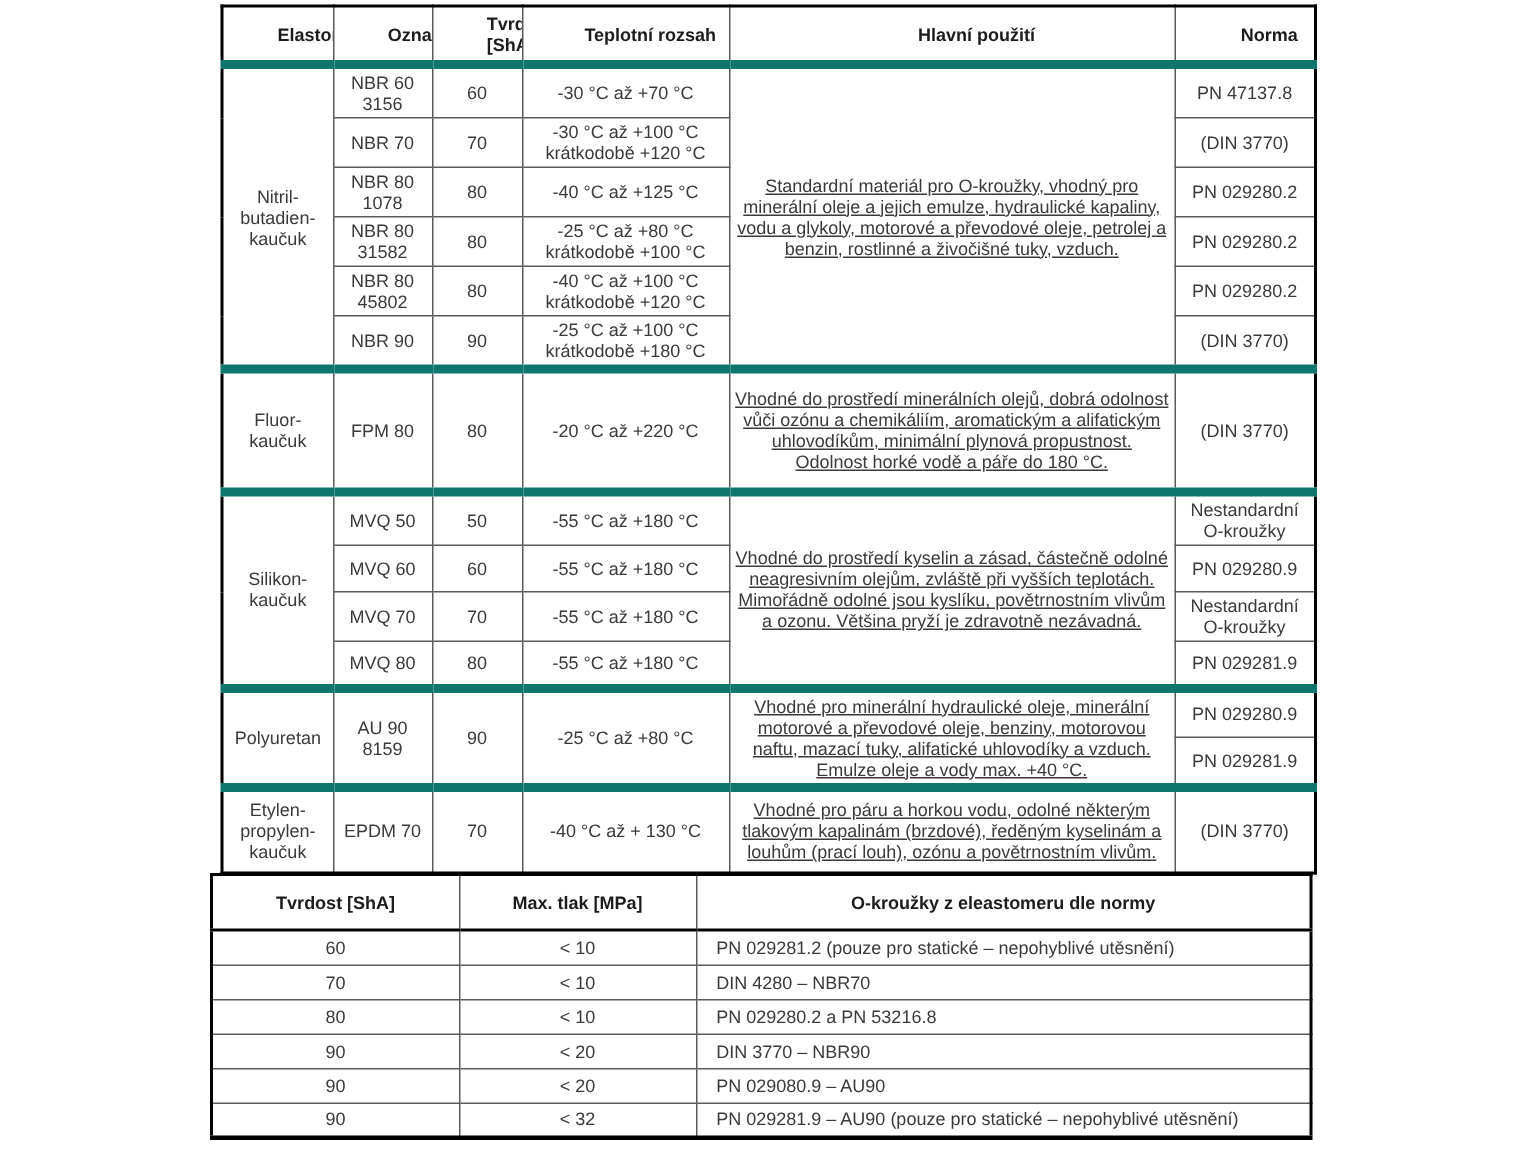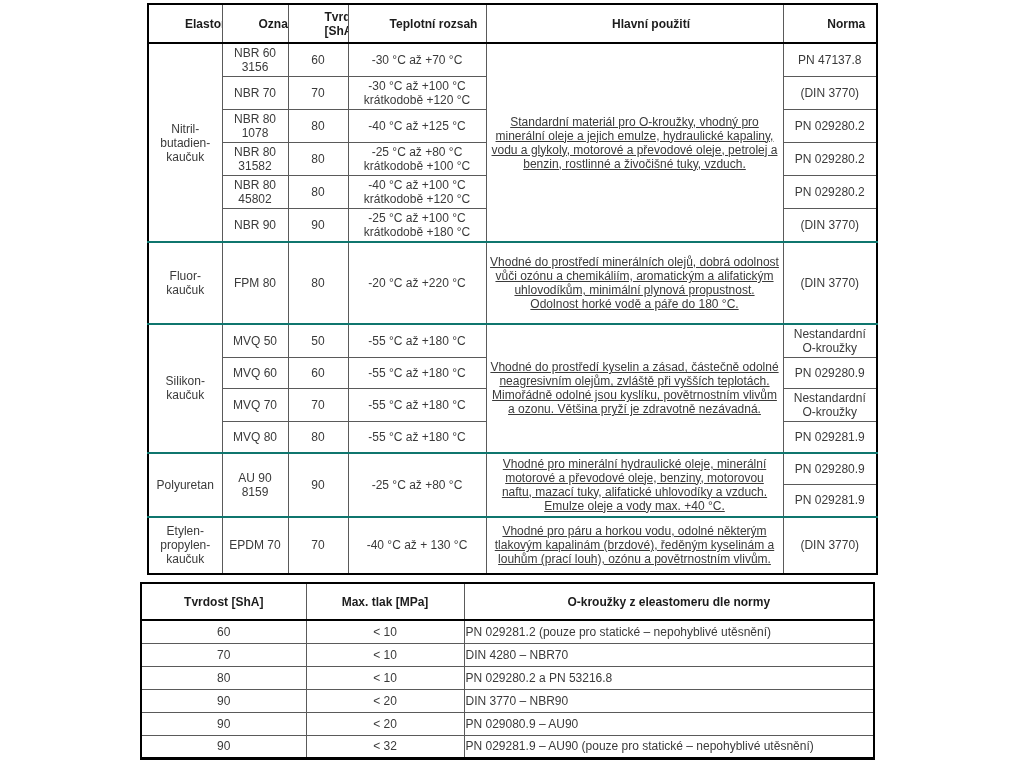--- a/index.html
+++ b/index.html
@@ -24,21 +24,21 @@
     overflow: hidden;
   }
   table.main th {
     font-weight: bold;
     color: #1c1c1c;
     border-bottom: 2px solid #000;
     border-top-color: #5a5a5a;
     white-space: pre-line;
     padding-left: 36px;
   }
-  table.main tr.section-start td { border-top: 2px solid #0f766e; }
+  table.main tr.section-start td { border-top: 6px solid #0f766e; }
   td.cell-elastomer, td.cell-designation, td.cell-temp, td.cell-norm, td.cell-hardness { white-space: pre-line; }
   td.cell-usage {
     text-align: left;
     padding: 3px 8px 3px 7px;
     line-height: 15px;
     text-decoration: underline;
   }
 
   
   .pressure-table-wrap { position: absolute; left: 140px; top: 582px; }
@@ -46,21 +46,21 @@
   table.pressure th, table.pressure td {
     border: 1px solid #5a5a5a;
     font-size: 12px;
     line-height: 14px;
     text-align: center;
     vertical-align: middle;
     padding: 2px 4px;
     overflow: hidden;
   }
   table.pressure th { font-weight: bold; color: #1c1c1c; border-bottom: 2px solid #000; }
-  table.pressure td.cell-norm-desc { text-align: left; padding-left: 1px; }
+  table.pressure td.cell-norm-desc { text-align: left; padding-left: 13px; }
 </style>
 </head>
 <body>
 
 <div class="page">
 
   <div class="main-table-wrap">
     <table class="main">
       <colgroup>
         <col style="width:74px">

